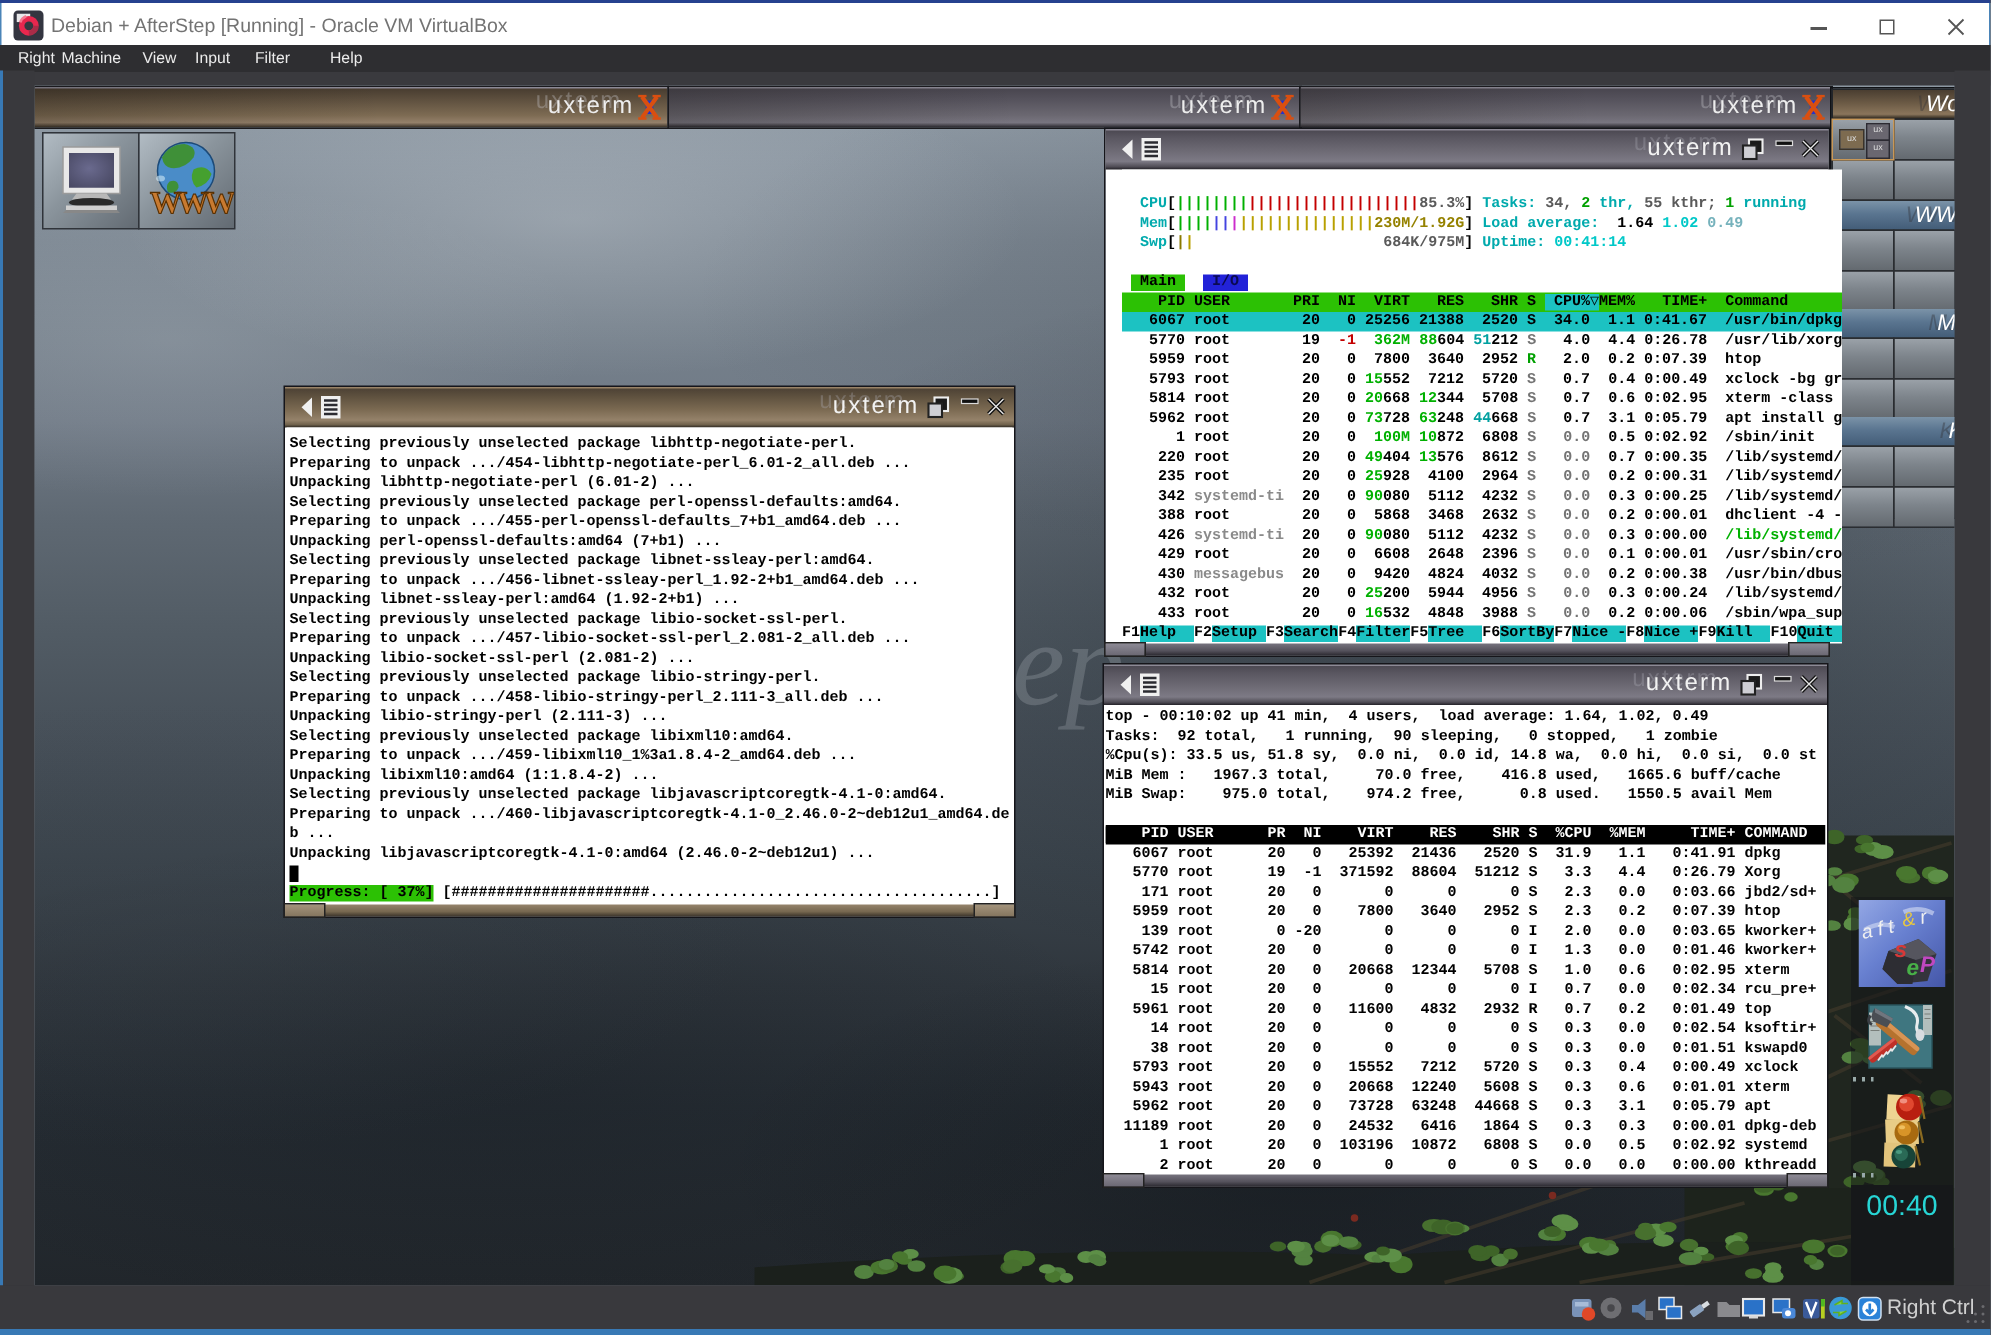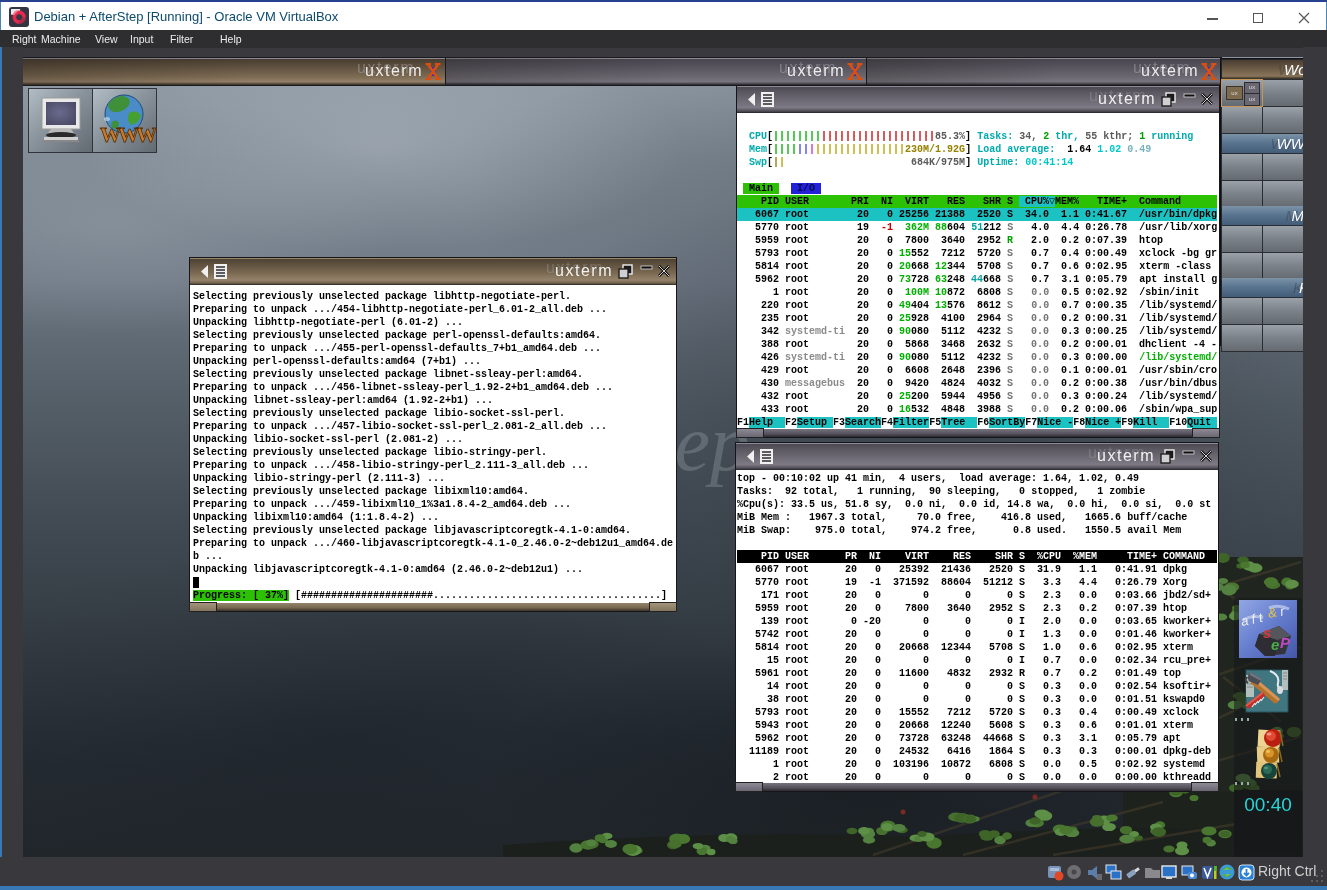--- a/index.html
+++ b/index.html
@@ -2,21 +2,21 @@
 <html><head><meta charset="utf-8"><style>
 *{margin:0;padding:0;box-sizing:border-box}
 html,body{width:1327px;height:890px;overflow:hidden}
 body{font-family:"Liberation Sans",sans-serif;position:relative;background:#36363a}
 .abs{position:absolute}
 
 #top-border{left:0;top:0;width:1327px;height:2px;background:#26418f}
 #titlebar{left:0;top:2px;width:1327px;height:28px;background:#fff;border-left:1px solid #4a84b8;border-right:1px solid #4a84b8}
 #vbicon{left:8px;top:5px;width:20px;height:20px;background:#333540;border-radius:3px}
 #vbswirl{left:10px;top:7px;width:16px;height:16px}
-#vbtitle{left:33px;top:7px;font-size:13px;color:#0c4a6e}
+#vbtitle{left:33px;top:7px;font-size:13px;color:#737373}
 .wbtn{top:10px;color:#555;font-size:15px;line-height:10px}
 #menubar{left:0;top:30px;width:1327px;height:18px;background:#2e2e31;color:#ececec;font-size:10.5px}
 #menubar .mi{position:absolute;top:3px}
 #menulow{left:0;top:48px;width:1327px;height:9px;background:#3a3a3e}
 #sidefill-l{left:0;top:47px;width:23px;height:810px;background:#39393d;border-left:2px solid #3879b5}
 #sidefill-r{left:1303px;top:47px;width:24px;height:810px;background:#39393d}
 #statusbar{left:0;top:857px;width:1327px;height:29px;background:#39393d}
 #bot-border{left:0;top:886px;width:1327px;height:4px;background:#3879b5}
 #rightctrl{color:#cfcfcf;font-size:14px}
 
@@ -469,21 +469,21 @@
         <svg class="tbtns" style="right:1px" width="58" height="17" viewBox="0 0 58 17">
           <g fill="none" stroke="#111" stroke-width="2">
             <rect x="6" y="2" width="9" height="9" fill="#1a1a1a" stroke="#eee" stroke-width="1.4"></rect>
             <rect x="2" y="6" width="9" height="9" fill="#cfcfd4" stroke="#222" stroke-width="1.4"></rect>
           </g>
           <rect x="24" y="3" width="11" height="3" fill="#111" stroke="#dcdcdc" stroke-width="0.8"></rect>
           <path d="M42 3 L52 13 M52 3 L42 13" stroke="#111" stroke-width="2.6"></path>
           <path d="M42 3 L52 13 M52 3 L42 13" stroke="#e8e8e8" stroke-width="0.9"></path>
         </svg>
       </div>
-      <div class="ascontent" style="left:0;top:27px;width:480px;height:316px">
+      <div class="ascontent" style="left:11px;top:27px;width:480px;height:316px">
         <div class="mono"><div class="abs bggr" style="left:0;top:82px;width:480px;height:13px"></div><div class="abs bgcy" style="left:0;top:95px;width:480px;height:13px"></div><div class="mline" style="left:0px;top:17px">  <span class="cy">CPU</span><span class="blkb">[</span><span class="gr">||||||||</span><span class="rd">|||||||||||||||||||</span><span class="gyb">85.3%</span><span class="blkb">]</span> <span class="cy">Tasks: </span><span class="gyb">34, </span><span class="grb">2</span><span class="cy"> thr, </span><span class="gyb">55 kthr; </span><span class="grb">1</span><span class="cy"> running</span></div><div class="mline" style="left:0px;top:30px">  <span class="cy">Mem</span><span class="blkb">[</span><span class="gr">||||</span><span class="bb">||</span><span class="mg">|</span><span class="yl">|||||||||||||||</span><span class="ylb">230M/1.92G</span><span class="blkb">]</span> <span class="cy">Load average:  </span><span class="blkb">1.64 </span><span class="bcy">1.02 </span><span class="dmc">0.49</span></div><div class="mline" style="left:0px;top:43px">  <span class="cy">Swp</span><span class="blkb">[</span><span class="dy">|</span><span class="yl">|</span>&nbsp;&nbsp;&nbsp;&nbsp;&nbsp;&nbsp;&nbsp;&nbsp;&nbsp;&nbsp;&nbsp;&nbsp;&nbsp;&nbsp;&nbsp;&nbsp;&nbsp;&nbsp;&nbsp;&nbsp;&nbsp;<span class="gyb">684K/975M</span><span class="blkb">]</span> <span class="cy">Uptime: </span><span class="bcy">00:41:14</span></div><div class="mline" style="left:0px;top:69px">&nbsp;<span class="bggr">&nbsp;Main&nbsp;</span>&nbsp;&nbsp;<span class="bgbl">&nbsp;I/O&nbsp;</span></div><div class="mline" style="left:0px;top:82px">    PID USER       PRI  NI  VIRT   RES   SHR S <span class="hdrcy"> CPU%▽</span>MEM%   TIME+  Command</div><div class="mline" style="left:0px;top:95px">   6067 root        20   0 25256 21388  2520 S  34.0  1.1 0:41.67  /usr/bin/dpkg</div><div class="mline" style="left:0px;top:108px">   5770 root        19  <span class="rdb">-1</span>  <span class="gr">362M</span> <span class="gr">88</span>604 <span class="bcy2">51</span>212 <span class="gy">S</span>   4.0  4.4 0:26.78  /usr/lib/xorg</div><div class="mline" style="left:0px;top:121px">   5959 root        20   0  7800  3640  2952 <span class="grb">R</span>   2.0  0.2 0:07.39  htop</div><div class="mline" style="left:0px;top:134px">   5793 root        20   0 <span class="gr">15</span>552  7212  5720 <span class="gy">S</span>   0.7  0.4 0:00.49  xclock -bg gr</div><div class="mline" style="left:0px;top:147px">   5814 root        20   0 <span class="gr">20</span>668 <span class="gr">12</span>344  5708 <span class="gy">S</span>   0.7  0.6 0:02.95  xterm -class </div><div class="mline" style="left:0px;top:160px">   5962 root        20   0 <span class="gr">73</span>728 <span class="gr">63</span>248 <span class="bcy2">44</span>668 <span class="gy">S</span>   0.7  3.1 0:05.79  apt install g</div><div class="mline" style="left:0px;top:173px">      1 root        20   0  <span class="gr">100M</span> <span class="gr">10</span>872  6808 <span class="gy">S</span>   <span class="gy">0.0</span>  0.5 0:02.92  /sbin/init</div><div class="mline" style="left:0px;top:186px">    220 root        20   0 <span class="gr">49</span>404 <span class="gr">13</span>576  8612 <span class="gy">S</span>   <span class="gy">0.0</span>  0.7 0:00.35  /lib/systemd/</div><div class="mline" style="left:0px;top:199px">    235 root        20   0 <span class="gr">25</span>928  4100  2964 <span class="gy">S</span>   <span class="gy">0.0</span>  0.2 0:00.31  /lib/systemd/</div><div class="mline" style="left:0px;top:212px">    342 <span class="faint">systemd-ti</span>  20   0 <span class="gr">90</span>080  5112  4232 <span class="gy">S</span>   <span class="gy">0.0</span>  0.3 0:00.25  /lib/systemd/</div><div class="mline" style="left:0px;top:225px">    388 root        20   0  5868  3468  2632 <span class="gy">S</span>   <span class="gy">0.0</span>  0.2 0:00.01  dhclient -4 -</div><div class="mline" style="left:0px;top:238px">    426 <span class="faint">systemd-ti</span>  20   0 <span class="gr">90</span>080  5112  4232 <span class="gy">S</span>   <span class="gy">0.0</span>  0.3 0:00.00  <span class="gr">/lib/systemd/</span></div><div class="mline" style="left:0px;top:251px">    429 root        20   0  6608  2648  2396 <span class="gy">S</span>   <span class="gy">0.0</span>  0.1 0:00.01  /usr/sbin/cro</div><div class="mline" style="left:0px;top:264px">    430 <span class="faint">messagebus</span>  20   0  9420  4824  4032 <span class="gy">S</span>   <span class="gy">0.0</span>  0.2 0:00.38  /usr/bin/dbus</div><div class="mline" style="left:0px;top:277px">    432 root        20   0 <span class="gr">25</span>200  5944  4956 <span class="gy">S</span>   <span class="gy">0.0</span>  0.3 0:00.24  /lib/systemd/</div><div class="mline" style="left:0px;top:290px">    433 root        20   0 <span class="gr">16</span>532  4848  3988 <span class="gy">S</span>   <span class="gy">0.0</span>  0.2 0:00.06  /sbin/wpa_sup</div><div class="mline" style="left:0px;top:303px">F1<span class="bgcy">Help&nbsp;&nbsp;</span>F2<span class="bgcy">Setup&nbsp;</span>F3<span class="bgcy">Search</span>F4<span class="bgcy">Filter</span>F5<span class="bgcy">Tree&nbsp;&nbsp;</span>F6<span class="bgcy">SortBy</span>F7<span class="bgcy">Nice&nbsp;-</span>F8<span class="bgcy">Nice&nbsp;+</span>F9<span class="bgcy">Kill&nbsp;&nbsp;</span>F10<span class="bgcy">Quit&nbsp;&nbsp;</span></div></div>
       </div>
       <div class="asbot" style="top:343px;background:linear-gradient(180deg,#76737e 0%,#55525c 60%,#2b2930 100%)">
         <div style="position:absolute;left:0;top:0;width:26px;height:8px;background:linear-gradient(180deg,#8d8a95 0%,#6b6873 100%);outline:1px solid #222"></div>
         <div style="position:absolute;right:0;top:0;width:26px;height:8px;background:linear-gradient(180deg,#8d8a95 0%,#6b6873 100%);outline:1px solid #222"></div>
       </div>
     </div>
     <div class="aswin abs" style="left:713px;top:386px;width:482px;height:348px;background:#fff">
       <div class="astitle ">
         <svg class="tbicons" width="34" height="17" viewBox="0 0 34 17">

